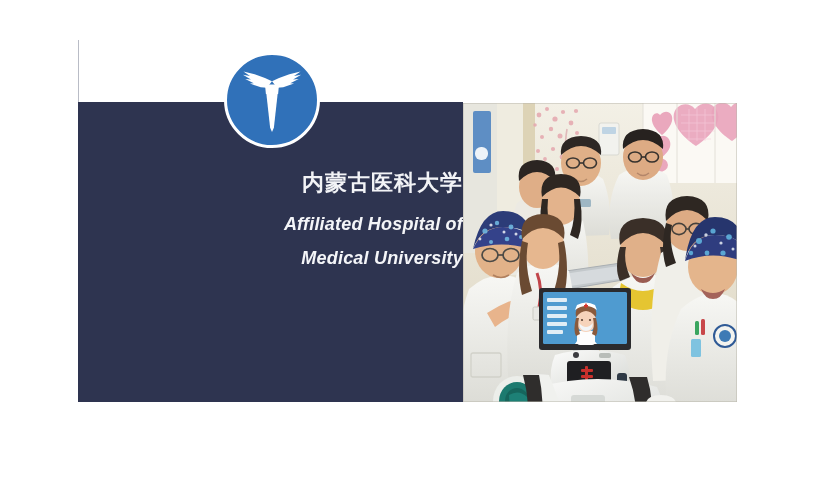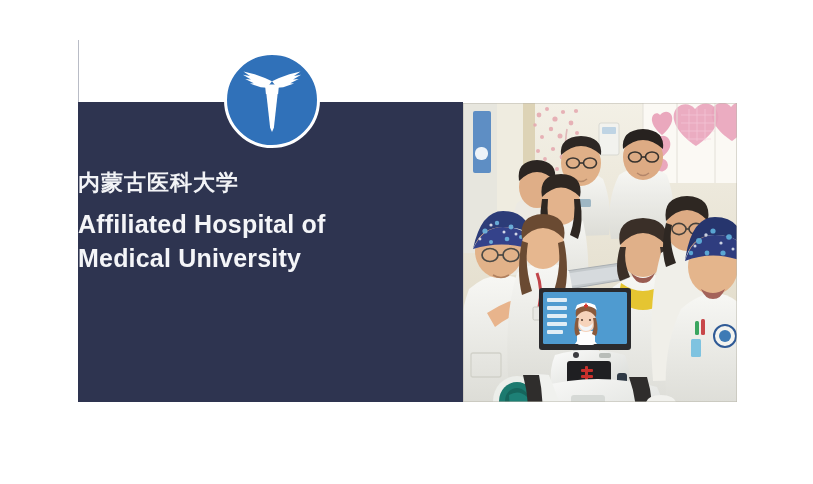--- a/index.html
+++ b/index.html
@@ -62,41 +62,42 @@
     width: 100%;
     height: 100%;
   }
 
   
   .text-block {
     position: absolute;
     left: 78px;
     top: 168px;
     width: 385px;
-    text-align: left;
+    text-align: right;
     color: #ffffff;
   }
   .cn-line {
     font-family: "DejaVu Sans", "Liberation Sans", sans-serif;
     font-size: 22px;
     font-weight: 700;
     line-height: 30px;
     letter-spacing: 1px;
     color: #f2f3f6;
   }
   .en-block {
     margin-top: 9px;
   }
   .en-line {
     font-family: "Liberation Sans", "DejaVu Sans", sans-serif;
-    font-size: 25px;
+    font-size: 18px;
     font-weight: 700;
     line-height: 34px;
     color: #f4f5f8;
     letter-spacing: 0.2px;
+    font-style: italic;
   }
 
   
   .photo {
     position: absolute;
     left: 463px;
     top: 103px;
     width: 274px;
     height: 299px;
     overflow: hidden;

